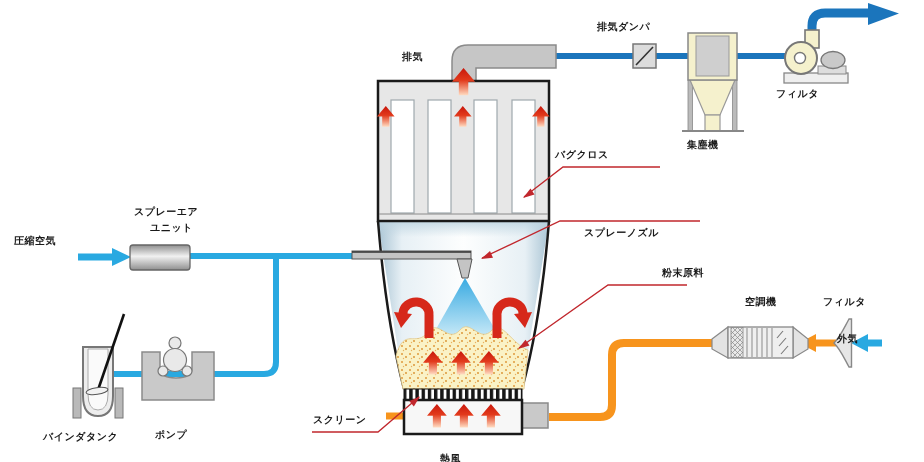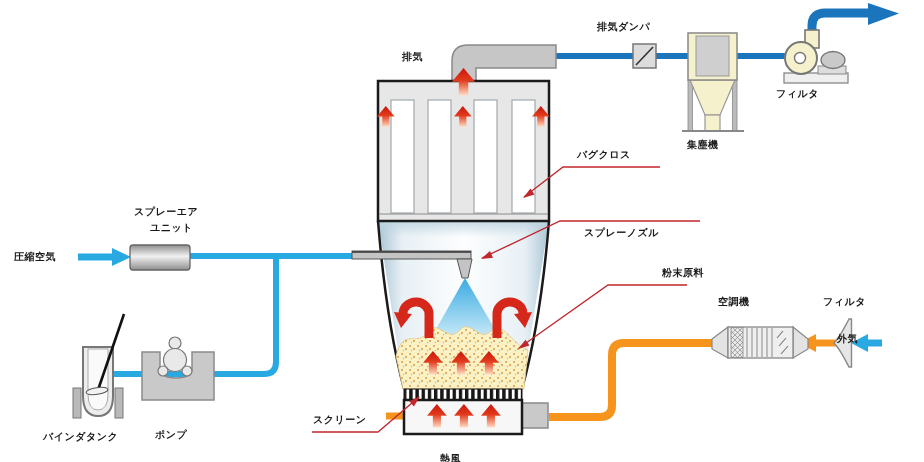--- a/index.html
+++ b/index.html
@@ -10,31 +10,31 @@
   svg{position:absolute;left:0;top:0;}
   .lbl{
     position:absolute;font-size:10px;color:#1a1a1a;line-height:15px;
     white-space:nowrap;letter-spacing:0.5px;font-weight:bold;
   }
   
   .lbl-exhaust{left:402px;top:49px;}
   .lbl-exhaust-damper{left:597px;top:19px;}
   .lbl-dust-collector{left:687px;top:137px;}
   .lbl-exhaust-fan{left:776px;top:86px;}
-  .lbl-bag-cloth{left:577px;top:147px;}
+  .lbl-bag-cloth{left:555px;top:147px;}
   .lbl-spray-nozzle{left:584px;top:202px;margin-top:23px;}
   .lbl-powder-material{left:621px;top:265px;margin-left:41px;}
-  .lbl-compressed-air{left:14px;top:249px;}
+  .lbl-compressed-air{left:14px;top:233px;}
   .lbl-spray-air-1{left:134px;top:204px;}
   .lbl-spray-air-2{left:150px;top:220px;}
   .lbl-binder-tank{left:43px;top:429px;}
   .lbl-pump{left:155px;top:427px;}
   .lbl-screen{left:313px;top:412px;}
   .lbl-hot-air{left:440px;top:451px;}
-  .lbl-air-conditioner{left:718px;top:294px;}
+  .lbl-air-conditioner{left:745px;top:294px;}
   .lbl-filter{left:823px;top:294px;text-align:right;}
   .lbl-outside-air{left:837px;top:331px;}
 </style>
 </head>
 <body>
 
 <div class="canvas">
 
 <svg width="924" height="462" viewBox="0 0 924 462">
   <defs>

